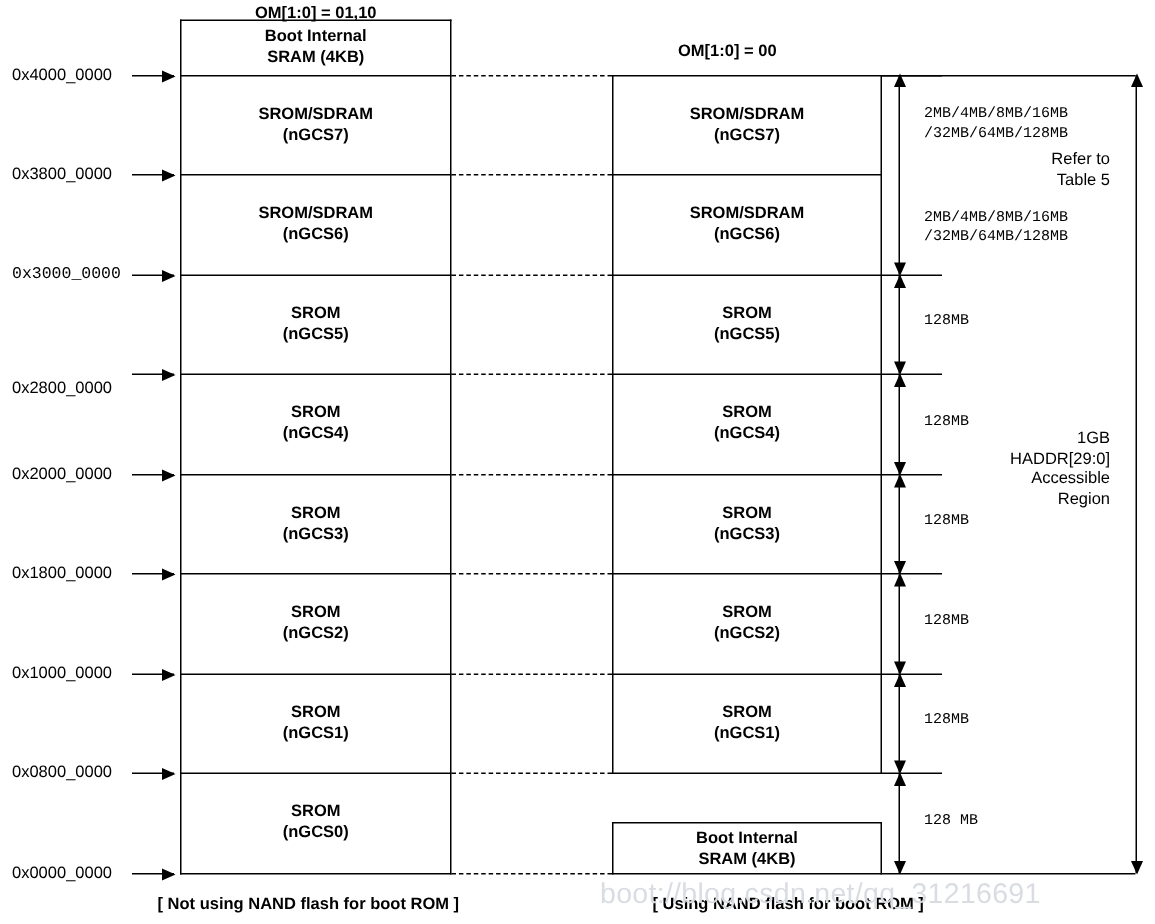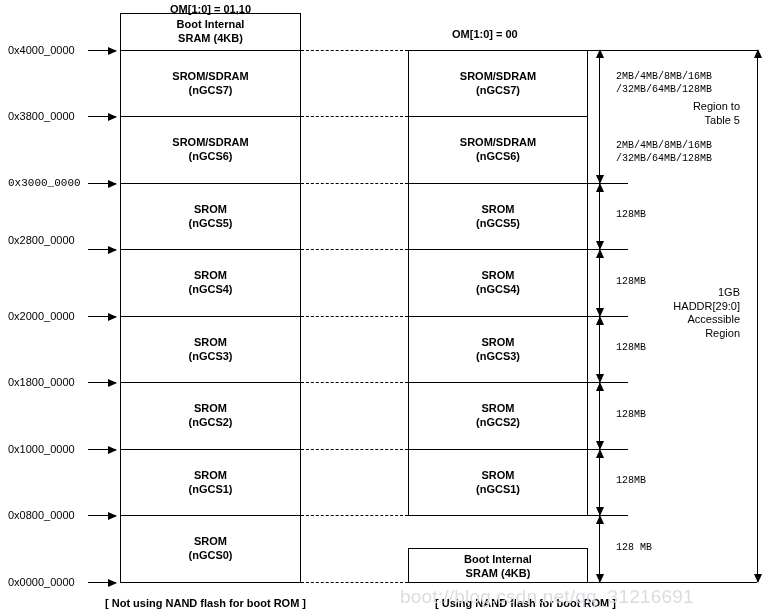--- a/index.html
+++ b/index.html
@@ -147,21 +147,21 @@
 
   <div class="txt" style="left:8px; top:44px;">0x4000_0000</div>
   <div class="addr-arrow" style="left:88px; top:50px; width:28px;"></div>
 
   <div class="txt" style="left:8px; top:110px;">0x3800_0000</div>
   <div class="addr-arrow" style="left:88px; top:116px; width:28px;"></div>
 
   <div class="txt" style="left:8px; top:177px;font-family:Liberation Mono, monospace;">0x3000_0000</div>
   <div class="addr-arrow" style="left:88px; top:183px; width:28px;"></div>
 
-  <div class="txt" style="left:8px; top:234px;">0x2800_0000</div>
+  <div class="txt" style="left:8px; top:253px;">0x2800_0000</div>
   <div class="addr-arrow" style="left:88px; top:249px; width:28px;"></div>
 
   <div class="txt" style="left:8px; top:310px;">0x2000_0000</div>
   <div class="addr-arrow" style="left:88px; top:316px; width:28px;"></div>
 
   <div class="txt" style="left:8px; top:376px;">0x1800_0000</div>
   <div class="addr-arrow" style="left:88px; top:382px; width:28px;"></div>
 
   <div class="txt" style="left:8px; top:443px;">0x1000_0000</div>
   <div class="addr-arrow" style="left:88px; top:449px; width:28px;"></div>
@@ -309,21 +309,21 @@
     <div>/32MB/64MB/128MB</div>
   </div>
   <div class="size-label" style="left:616px; top:208px;">128MB</div>
   <div class="size-label" style="left:616px; top:275px;">128MB</div>
   <div class="size-label" style="left:616px; top:341px;">128MB</div>
   <div class="size-label" style="left:616px; top:408px;">128MB</div>
   <div class="size-label" style="left:616px; top:474px;">128MB</div>
   <div class="size-label" style="left:616px; top:541px;">128 MB</div>
 
   <div class="right-block" style="left:600px; top:100px; width:140px;">
-    <div>Region to</div>
+    <div>Refer to</div>
     <div>Table 5</div>
   </div>
 
   <div class="tick" style="left:588px; top:50px; width:169px;"></div>
   <div class="vmeasure" style="left:757px; top:50px; height:532px;"></div>
 
   <div class="right-block" style="left:600px; top:286px; width:140px;text-align:right;">
     <div>1GB</div>
     <div>HADDR[29:0]</div>
     <div>Accessible</div>

